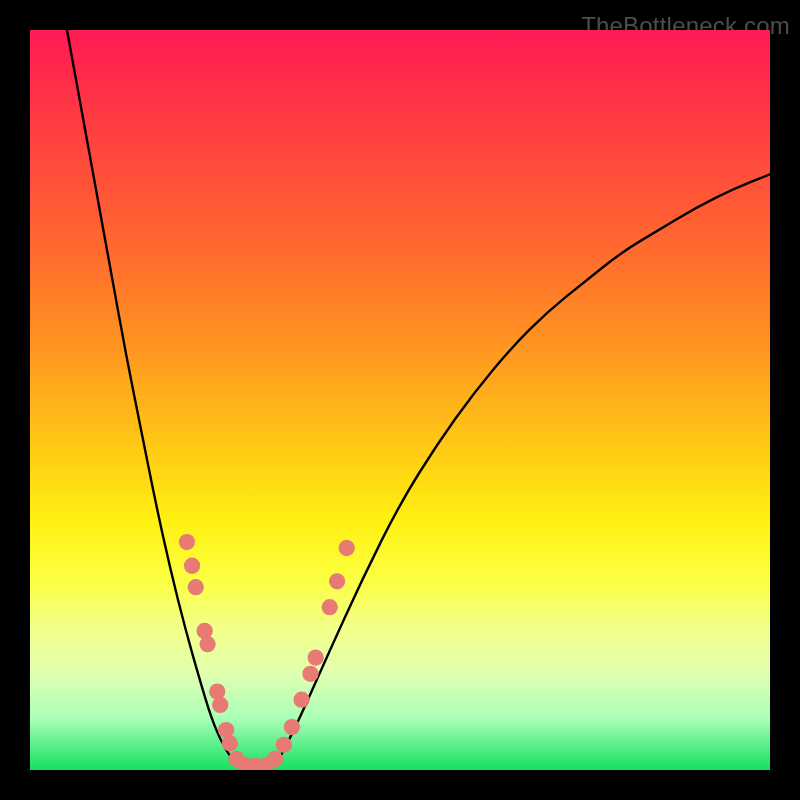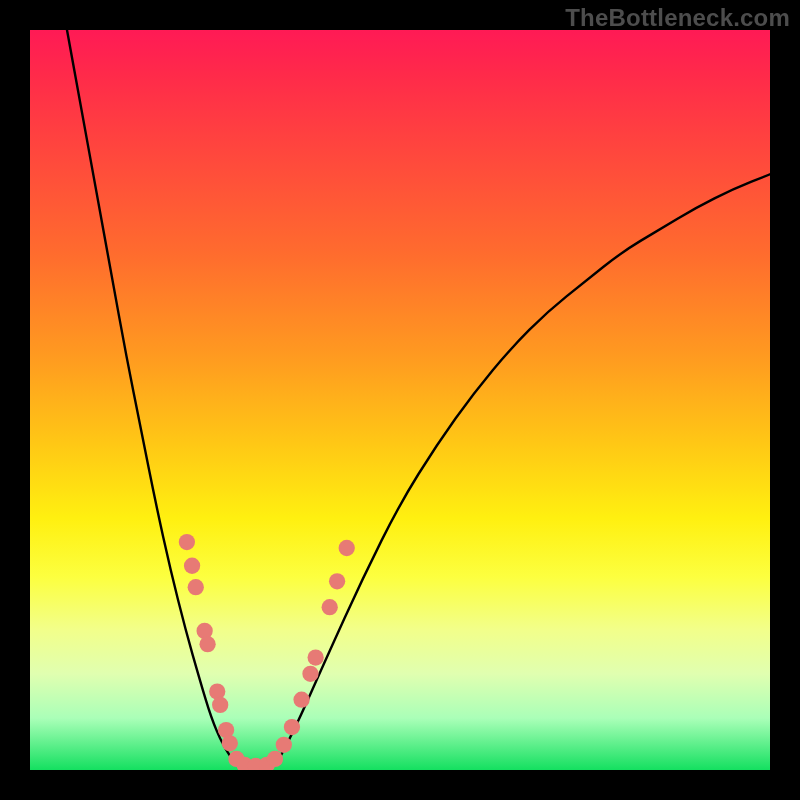--- a/index.html
+++ b/index.html
@@ -37,25 +37,25 @@
       #fff010 66%,
       #fcff40 74%,
       #f2ff8a 81%,
       #e0ffb0 87%,
       #aaffb8 93%,
       #14e060 100%
     );
   }
   .watermark {
     position: absolute;
-    top: 4px;
+    top: 12px;
     right: 10px;
     color: #4d4d4d;
     font-size: 24px;
-    font-weight: 700;
+    font-weight: 400;
     letter-spacing: 0.2px;
     user-select: none;
   }
   svg.curve {
     position: absolute;
     top: 0;
     left: 0;
     width: 740px;
     height: 740px;
     pointer-events: none;

